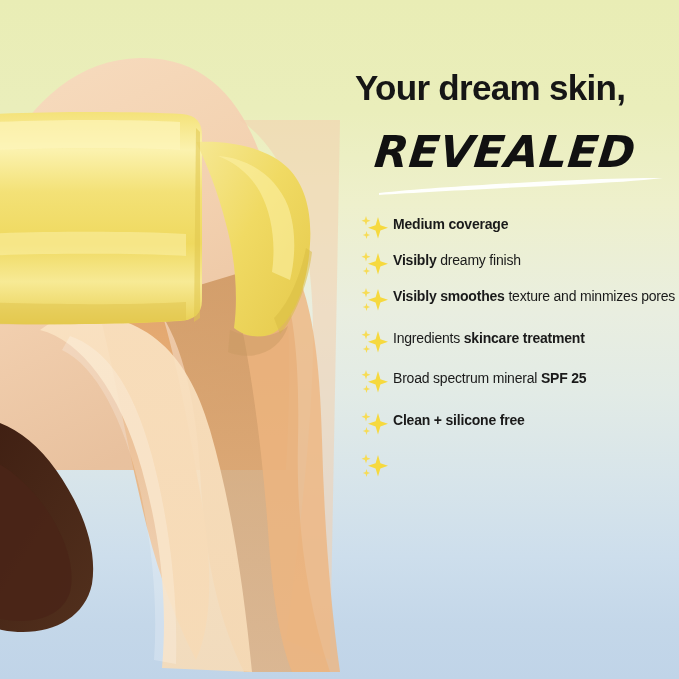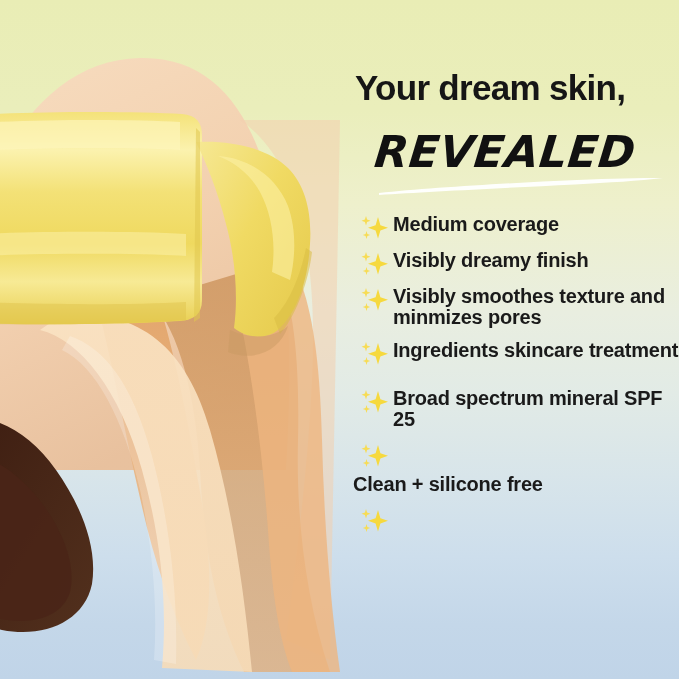--- a/index.html
+++ b/index.html
@@ -91,28 +91,28 @@
   }
   .spark {
     flex: 0 0 auto;
     width: 34px;
     height: 30px;
     margin-top: 2px;
     margin-left: 6px;
   }
   .btext {
     flex: 1 1 auto;
-    font-size: 20px;
+    font-size: 14px;
     line-height: 21px;
     color: #1a1a1a;
     letter-spacing: -0.2px;
     padding-top: 2px;
   }
   .btext b { font-weight: bold; }
-  .btext span.reg { font-weight: bold; }
+  .btext span.reg { font-weight: normal; }
 </style>
 </head>
 <body>
 
 <div id="stage">
 
   <div id="art">
     <svg width="360" height="679" viewBox="0 0 360 679" xmlns="http://www.w3.org/2000/svg">
       <defs>
         <linearGradient id="tubeG" x1="0" y1="0" x2="0" y2="1">
@@ -248,30 +248,30 @@
 
       <div class="bullet" style="margin-top:10px;">
         <svg class="spark" viewBox="0 0 34 30">
           <path d="M19,3 L21.4,11.2 L29,13.8 L21.4,16.4 L19,24.6 L16.6,16.4 L9,13.8 L16.6,11.2 Z" fill="#f6d93e"></path>
           <path d="M7,2 L8.1,5.6 L11.5,6.8 L8.1,8 L7,11.6 L5.9,8 L2.5,6.8 L5.9,5.6 Z" fill="#f7dc55"></path>
           <path d="M7.5,17 L8.4,20 L11.2,21 L8.4,22 L7.5,25 L6.6,22 L3.8,21 L6.6,20 Z" fill="#f7dc55"></path>
         </svg>
         <div class="btext"><span class="reg">Ingredients </span><b>skincare treatment</b></div>
       </div>
 
-      <div class="bullet" style="margin-top:16px;">
+      <div class="bullet" style="margin-top:8px;">
         <svg class="spark" viewBox="0 0 34 30">
           <path d="M19,3 L21.4,11.2 L29,13.8 L21.4,16.4 L19,24.6 L16.6,16.4 L9,13.8 L16.6,11.2 Z" fill="#f6d93e"></path>
           <path d="M7,2 L8.1,5.6 L11.5,6.8 L8.1,8 L7,11.6 L5.9,8 L2.5,6.8 L5.9,5.6 Z" fill="#f7dc55"></path>
           <path d="M7.5,17 L8.4,20 L11.2,21 L8.4,22 L7.5,25 L6.6,22 L3.8,21 L6.6,20 Z" fill="#f7dc55"></path>
         </svg>
         <div class="btext"><span class="reg">Broad spectrum mineral </span><b>SPF 25</b></div>
       </div>
 
-      <div class="bullet" style="margin-top:10px;flex-direction:column;">
+      <div class="bullet" style="margin-top:10px;">
         <svg class="spark" viewBox="0 0 34 30">
           <path d="M19,3 L21.4,11.2 L29,13.8 L21.4,16.4 L19,24.6 L16.6,16.4 L9,13.8 L16.6,11.2 Z" fill="#f6d93e"></path>
           <path d="M7,2 L8.1,5.6 L11.5,6.8 L8.1,8 L7,11.6 L5.9,8 L2.5,6.8 L5.9,5.6 Z" fill="#f7dc55"></path>
           <path d="M7.5,17 L8.4,20 L11.2,21 L8.4,22 L7.5,25 L6.6,22 L3.8,21 L6.6,20 Z" fill="#f7dc55"></path>
         </svg>
         <div class="btext"><b>Clean + silicone free</b></div>
       </div>
 
       <div class="bullet" style="margin-top:10px;">
         <svg class="spark" viewBox="0 0 34 30">

